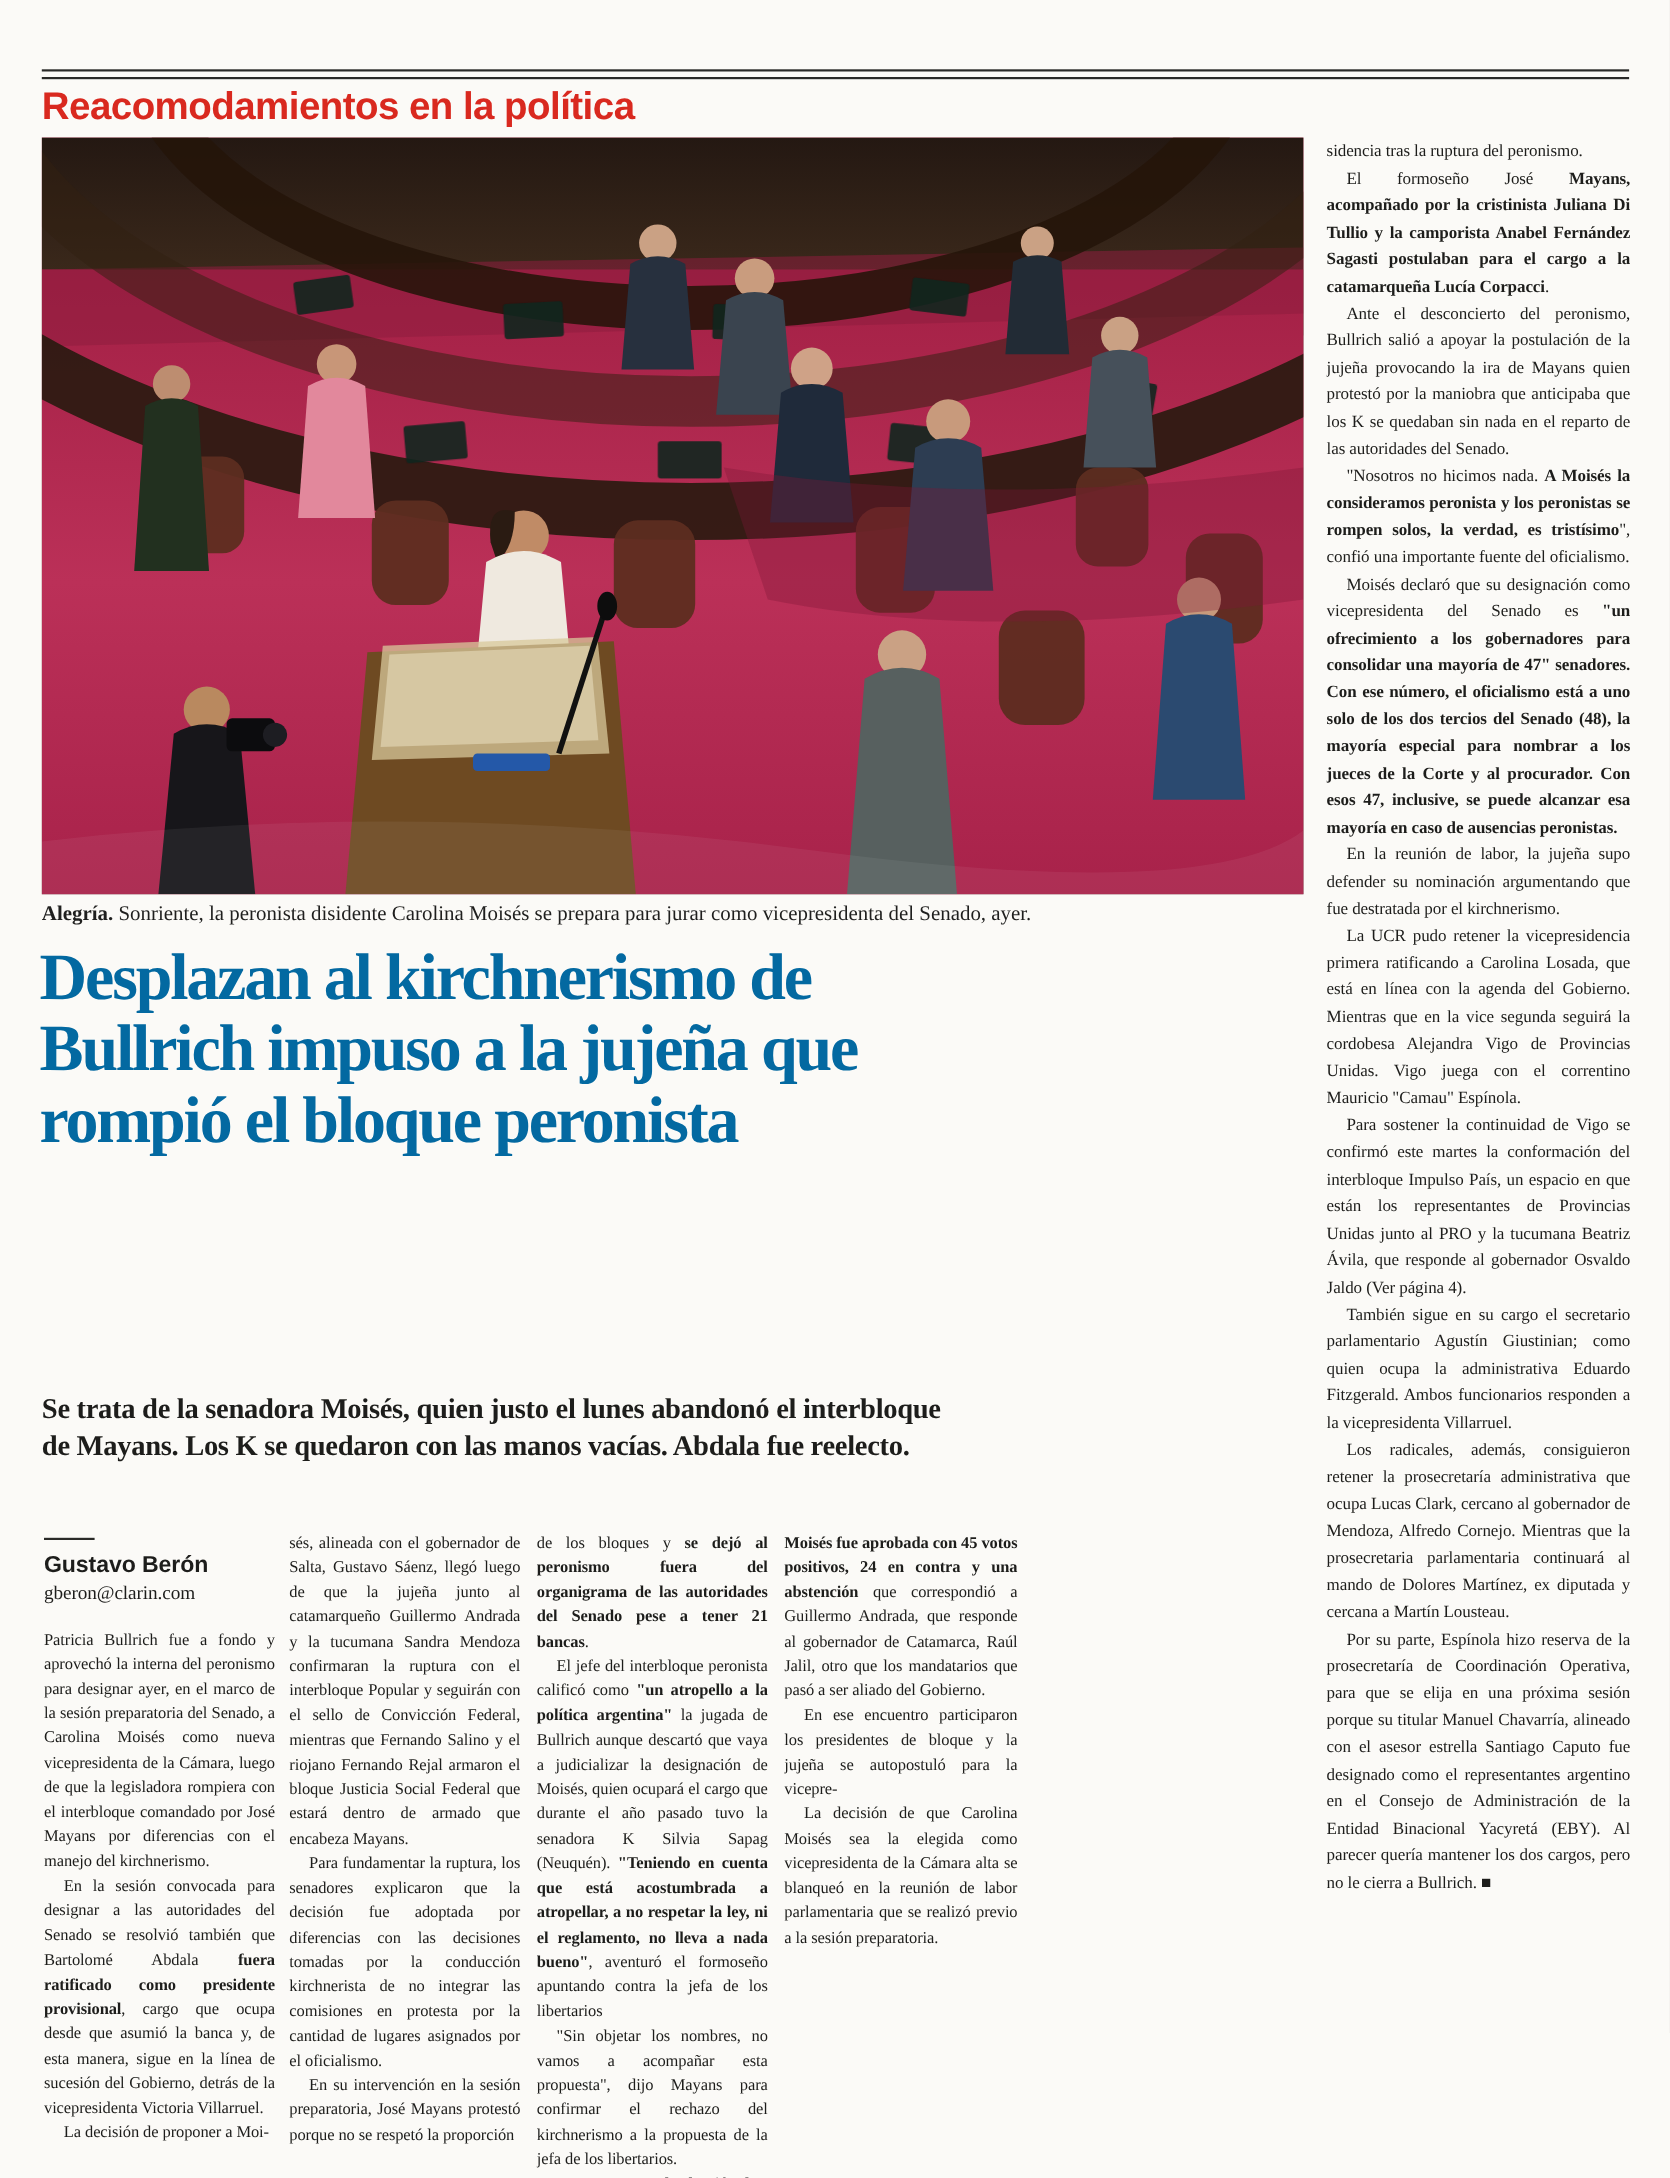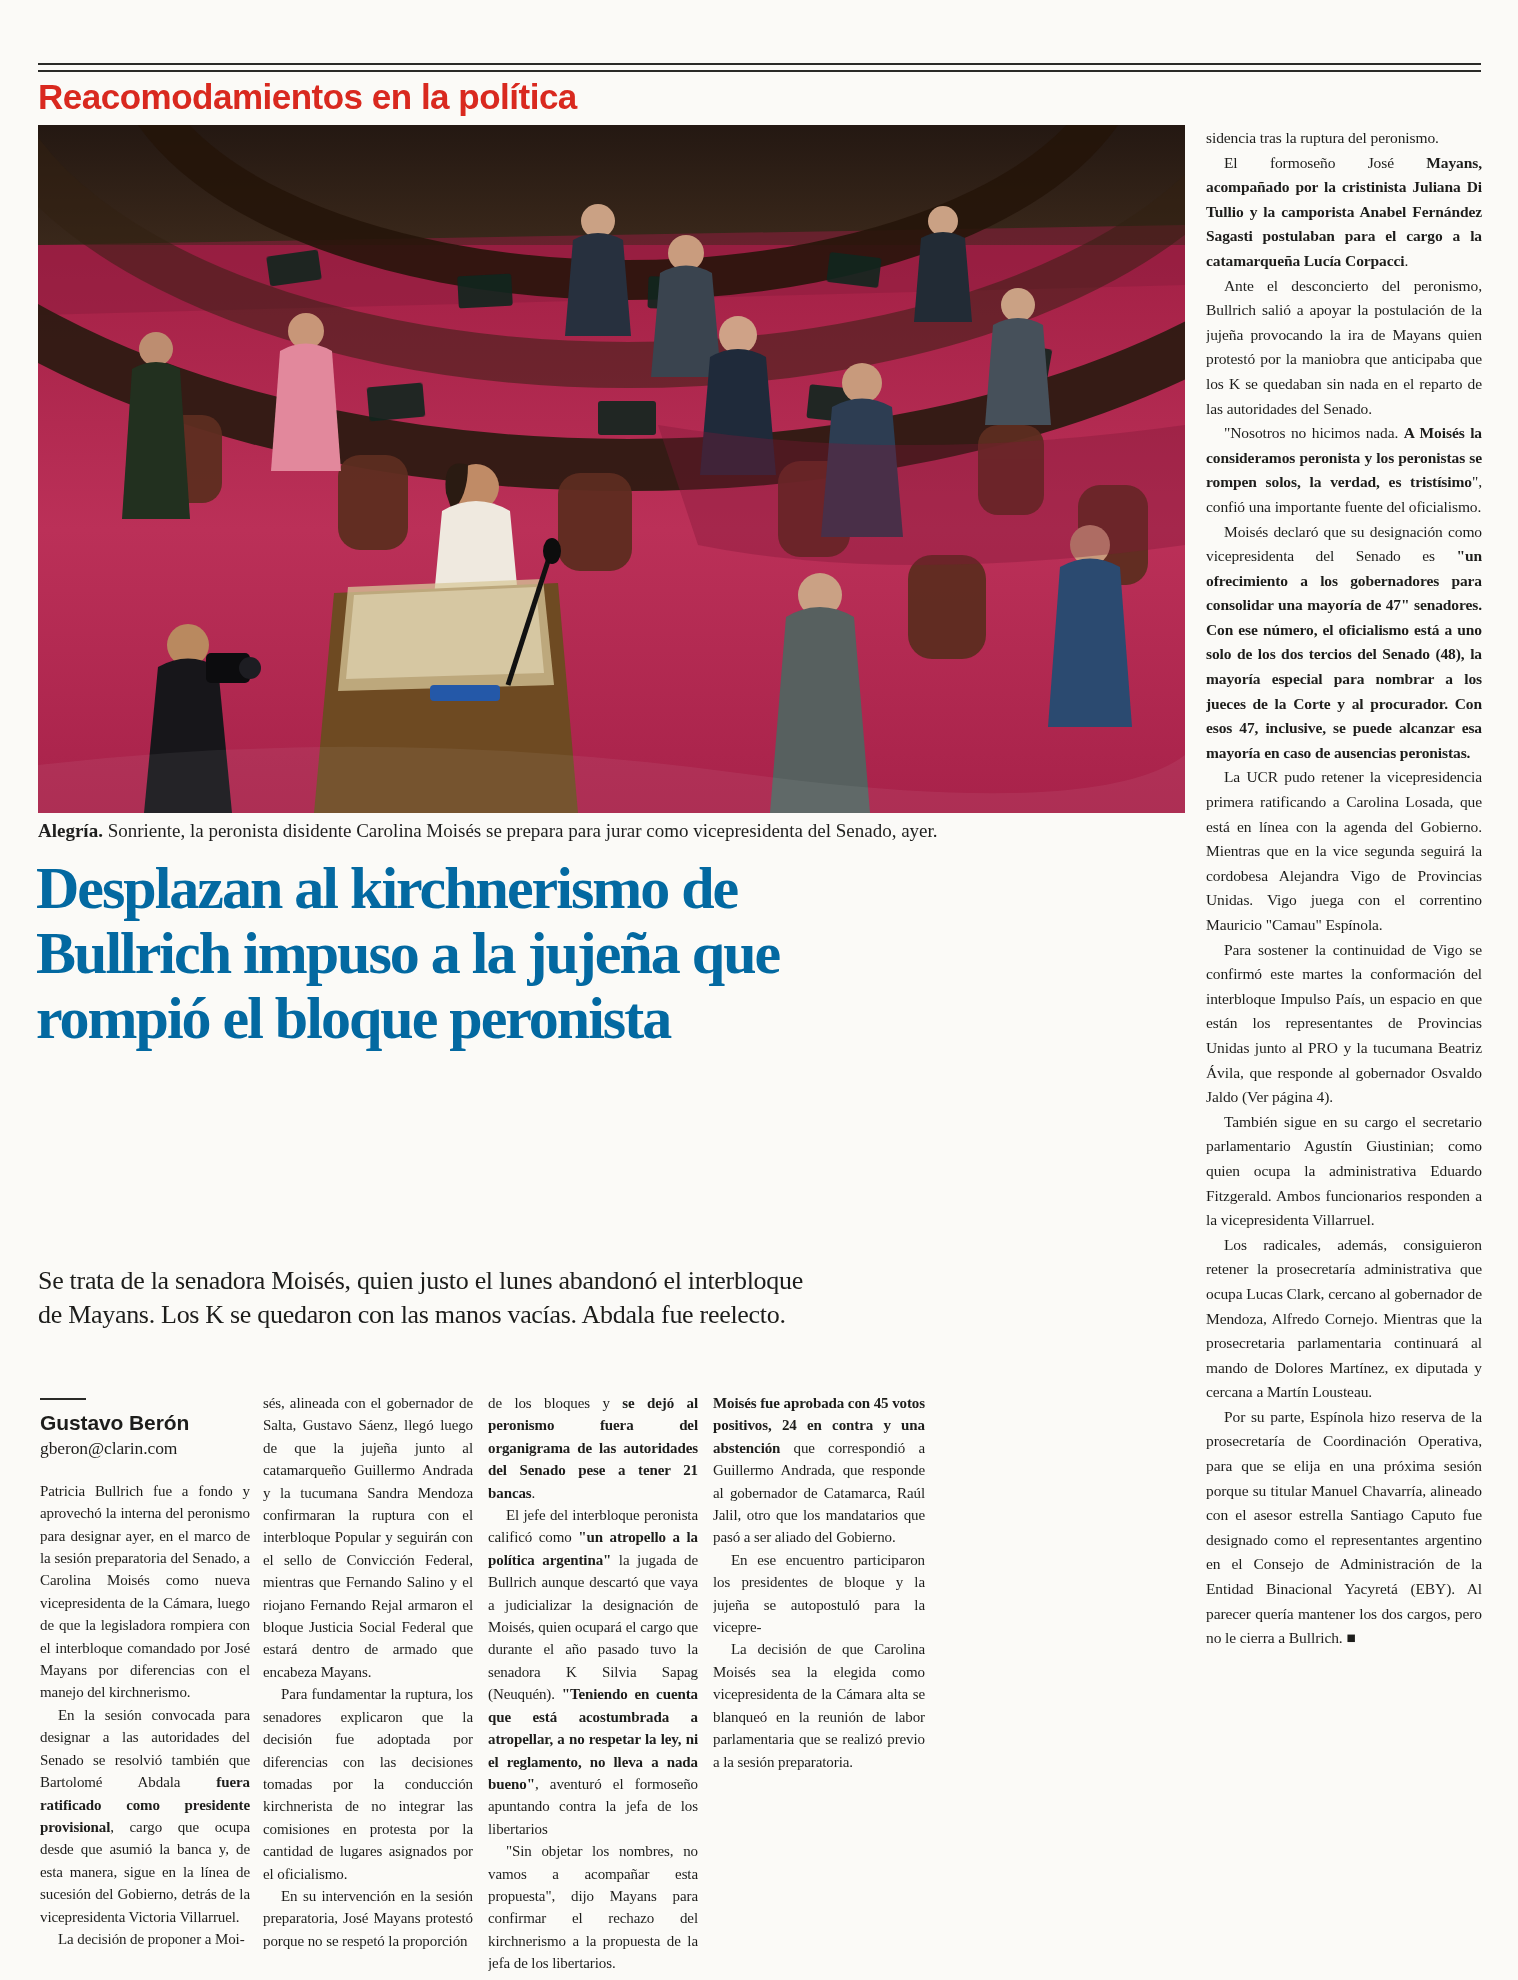--- a/index.html
+++ b/index.html
@@ -11,21 +11,21 @@
           font-weight:bold;font-size:35px;letter-spacing:-0.5px;color:#d9291f;}
   .photo{position:absolute;left:38px;top:125px;width:1147px;height:688px;overflow:hidden;background:#7a2436;}
   .photo svg{display:block;}
   .caption{position:absolute;left:38px;top:820px;width:1145px;font-family:Liberation Serif, serif;
            font-size:19px;color:#1f1f1e;}
   .caption .lead{font-weight:bold;}
   .headline{position:absolute;left:36px;top:856px;width:920px;font-weight:bold;
             font-size:60px;line-height:65px;letter-spacing:-2px;color:#0369a1;}
   .headline div{white-space:nowrap;}
   .subhead{position:absolute;left:38px;top:1264px;width:960px;font-size:26px;line-height:34px;color:#1d1d1b;}
-  .subhead div{white-space:nowrap;letter-spacing:-0.3px;}
+  .subhead div{white-space:nowrap;letter-spacing:-0.3px;font-weight:bold;}
   .col{position:absolute;top:1392px;width:210px;height:592px;overflow:hidden;
        font-size:15px;line-height:22.4px;text-align:justify;letter-spacing:-0.1px;}
   .col1{left:40px;} .col2{left:263px;} .col3{left:488px;} .col4{left:713px;width:212px;}
   .rail{position:absolute;left:1206px;top:126px;width:276px;height:1845px;overflow:hidden;
         font-size:15.5px;line-height:24.6px;text-align:justify;letter-spacing:-0.1px;}
   p.para{margin:0;} p.ind{text-indent:18px;}
   .b{font-weight:bold;}
   .byline-rule{width:46px;border-top:2px solid #2a2a28;margin:6px 0 12px;}
   .author{font-family:"Liberation Sans",sans-serif;font-weight:bold;font-size:21px;margin:0 0 3px;text-align:left;}
   .email{font-size:17.5px;margin:0 0 20px;text-align:left;}
@@ -213,20 +213,21 @@
       </div>
   </div>
 
   <div class="rail">
     <div>
         <p class="para"><span>sidencia tras la ruptura del peronismo.</span></p>
         <p class="para ind"><span>El formoseño José </span><span class="b">Mayans, acompañado por la cristinista Juliana Di Tullio y la camporista Anabel Fernández Sagasti postulaban para el cargo a la catamarqueña Lucía Corpacci</span><span>.</span></p>
         <p class="para ind"><span>Ante el desconcierto del peronismo, Bullrich salió a apoyar la postulación de la jujeña provocando la ira de Mayans quien protestó por la maniobra que anticipaba que los K se quedaban sin nada en el reparto de las autoridades del Senado.</span></p>
         <p class="para ind"><span>"Nosotros no hicimos nada. </span><span class="b">A Moisés la consideramos peronista y los peronistas se rompen solos, la verdad, es tristísimo</span><span>", confió una importante fuente del oficialismo.</span></p>
         <p class="para ind"><span>Moisés declaró que su designación como vicepresidenta del Senado es </span><span class="b">"un ofrecimiento a los gobernadores para consolidar una mayoría de 47" senadores. Con ese número, el oficialismo está a uno solo de los dos tercios del Senado (48), la mayoría especial para nombrar a los jueces de la Corte y al procurador. Con esos 47, inclusive, se puede alcanzar esa mayoría en caso de ausencias peronistas.</span></p>
+        <p class="para ind"><span>En la reunión de labor, la jujeña supo defender su nominación argumentando que fue destratada por el kirchnerismo.</span></p>
         <p class="para ind"><span>La UCR pudo retener la vicepresidencia primera ratificando a Carolina Losada, que está en línea con la agenda del Gobierno. Mientras que en la vice segunda seguirá la cordobesa Alejandra Vigo de Provincias Unidas. Vigo juega con el correntino Mauricio "Camau" Espínola.</span></p>
         <p class="para ind"><span>Para sostener la continuidad de Vigo se confirmó este martes la conformación del interbloque Impulso País, un espacio en que están los representantes de Provincias Unidas junto al PRO y la tucumana Beatriz Ávila, que responde al gobernador Osvaldo Jaldo (Ver página 4).</span></p>
         <p class="para ind"><span>También sigue en su cargo el secretario parlamentario Agustín Giustinian; como quien ocupa la administrativa Eduardo Fitzgerald. Ambos funcionarios responden a la vicepresidenta Villarruel.</span></p>
         <p class="para ind"><span>Los radicales, además, consiguieron retener la prosecretaría administrativa que ocupa Lucas Clark, cercano al gobernador de Mendoza, Alfredo Cornejo. Mientras que la prosecretaria parlamentaria continuará al mando de Dolores Martínez, ex diputada y cercana a Martín Lousteau.</span></p>
         <p class="para ind"><span>Por su parte, Espínola hizo reserva de la prosecretaría de Coordinación Operativa, para que se elija en una próxima sesión porque su titular Manuel Chavarría, alineado con el asesor estrella Santiago Caputo fue designado como el representantes argentino en el Consejo de Administración de la Entidad Binacional Yacyretá (EBY). Al parecer quería mantener los dos cargos, pero no le cierra a Bullrich. </span><span class="b">■</span></p>
       </div>
   </div>
 
 </div>
 

